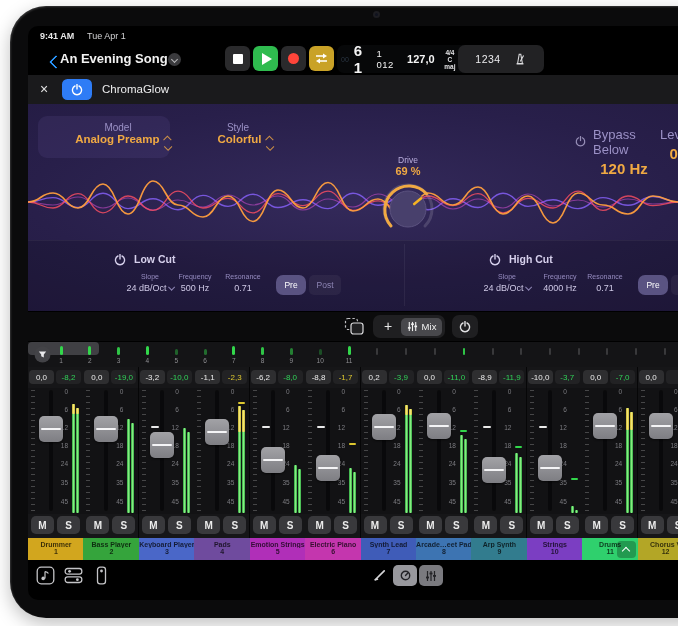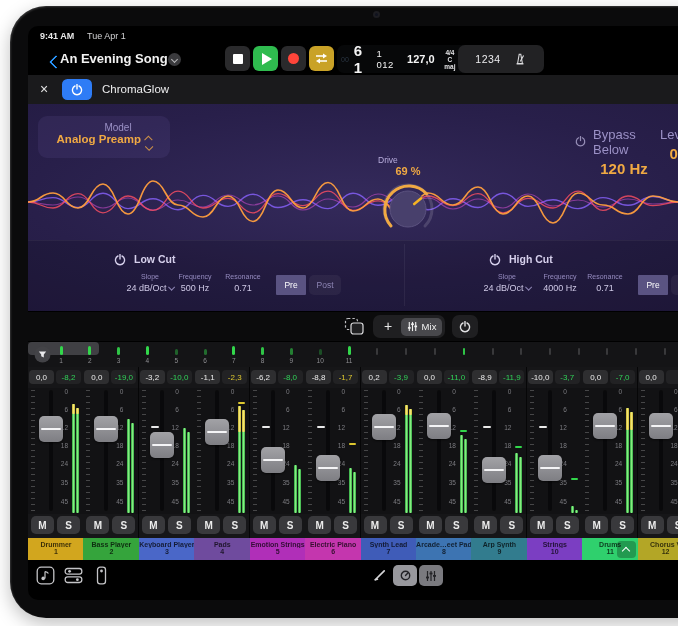--- a/index.html
+++ b/index.html
@@ -36,37 +36,37 @@
   
   .pheader{left:0;top:49px;width:650px;height:29px;background:#1a1a1c;border-bottom:1px solid #000;}
   .pclose{left:12px;top:6px;font-size:14px;color:#e2e2e2;line-height:16px;}
   .ppower{left:34px;top:4px;width:30px;height:21px;background:#2e7cf6;border-radius:5.5px;display:flex;align-items:center;justify-content:center;}
   .pname{left:74px;top:8px;font-size:11.5px;color:#ededee;}
   
   .panel{left:0;top:78px;width:650px;height:207px;
     background:radial-gradient(ellipse 90% 80% at 50% 45%, #342a5b 0%, #281f4a 55%, #221a40 100%);overflow:hidden;}
   .modelbox{left:10px;top:12px;width:132px;height:42px;background:rgba(150,130,220,0.10);border-radius:9px;}
   .sel-label{font-size:10px;color:#9b91c6;text-align:center;margin-left:28px;}
-  .sel-value{font-size:11.5px;font-weight:bold;color:#f0a943;text-align:center;}
+  .sel-value{font-size:11.5px;font-weight:bold;color:#f0a943;text-align:right;}
   .chv{display:inline-block;width:4.5px;height:4.5px;border-left:1.4px solid;border-bottom:1.4px solid;}
   .chv.up{transform:rotate(135deg);}
   .chv.down{transform:rotate(-45deg);}
   .selchevs{display:inline-flex;flex-direction:column;gap:2px;margin-left:5px;vertical-align:1px;color:rgba(240,169,67,0.8);}
   .stylebox{left:148px;top:12px;width:96px;height:42px;}
   .pwr-dim{opacity:0.75;}
   .caplabel{font-size:13px;color:#9b91c6;}
   .capvalue{font-size:15px;font-weight:bold;color:#f0a943;text-align:center;}
-  .drive-label{font-size:8.5px;color:#b9aede;}
+  .drive-label{font-size:8.5px;color:#b9aede;text-align:center;}
   .drive-value{font-size:11px;font-weight:bold;color:#f0a943;text-align:center;}
   .cutzone{left:0;top:136px;width:650px;height:71px;background:rgba(0,0,0,0.16);border-top:1px solid rgba(255,255,255,0.05);}
   .cutdiv{left:376px;top:140px;width:1px;height:62px;background:rgba(255,255,255,0.06);}
   .cuttitle{font-size:10.5px;color:#d6d0ec;font-weight:bold;}
   .param-label{font-size:7px;color:#968cc0;text-align:center;white-space:nowrap;}
   .param-value{font-size:9px;color:#cfc9e6;text-align:center;white-space:nowrap;}
-  .prebtn{width:30px;height:20px;border-radius:1px;background:#5a5382;color:#fff;font-size:8.5px;display:flex;align-items:center;justify-content:center;}
+  .prebtn{width:30px;height:20px;border-radius:7px;background:#5a5382;color:#fff;font-size:8.5px;display:flex;align-items:center;justify-content:center;}
   .postbtn{width:32px;height:20px;border-radius:5px;background:rgba(255,255,255,0.05);color:#8d85b4;font-size:8.5px;display:flex;align-items:center;justify-content:center;}
   
   .mixbar{left:0;top:286px;width:650px;height:29px;background:#0b0b0c;}
   .grouppill{left:345px;top:3px;width:72px;height:23px;background:#1f1f21;border-radius:7px;}
   .plusbtn{left:349px;top:3px;width:22px;height:23px;color:#e8e8e8;font-size:14px;text-align:center;line-height:22px;}
   .mixtoggle{left:373px;top:5.5px;width:41px;height:18px;background:#48484c;border-radius:5px;display:flex;align-items:center;justify-content:center;gap:4px;color:#f2f2f2;font-size:9.5px;}
   .mpower{left:424px;top:3px;width:26px;height:23px;background:#1f1f21;border-radius:7px;display:flex;align-items:center;justify-content:center;}
   
   .ruler{left:0;top:315px;width:650px;height:26px;background:#141416;border-top:1px solid #000;border-bottom:1px solid #0a0a0a;}
   .rulregion{top:2px;height:13px;background:#404044;border-radius:4px;}
@@ -187,20 +187,27 @@
             <path d="M0 42 Q6.25 42 12.5 37.5 T25 33 Q31.25 33 37.5 40.5 T50 48 Q56.25 48 62.5 36 T75 24 Q81.25 24 87.5 39 T100 54 Q106.25 54 112.5 37.5 T125 21 Q131.25 21 137.5 33 T150 45 Q156.25 45 162.5 51 T175 57 Q181.25 57 187.5 46.5 T200 36 Q206.25 36 212.5 48.75 T225 61.5 Q231.25 61.5 237.5 45.75 T250 30 Q256.25 30 262.5 39 T275 48 Q281.25 48 287.5 35.25 T300 22.5 Q306.25 22.5 312.5 36.75 T325 51 Q331.25 51 337.5 45 T350 39 Q356.25 39 362.5 48.75 T375 58.5 Q381.25 58.5 387.5 45.75 T400 33 Q406.25 33 412.5 39 T425 45 Q431.25 45 437.5 36 T450 27 Q456.25 27 462.5 40.5 T475 54 Q481.25 54 487.5 45 T500 36 Q506.25 36 512.5 49.5 T525 63 Q531.25 63 537.5 48 T550 33 Q556.25 33 562.5 39 T575 45 Q581.25 45 587.5 49.5 T600 54 Q606.25 54 612.5 45 T625 36 Q631.25 36 637.5 39 T650 42" fill="none" stroke="#ff9e3d" stroke-width="1.7" opacity="0.95"></path>
           </svg>
 
       <div class="abs modelbox">
         <div class="sel-label" style="margin-top:6px;">Model</div>
         <div class="sel-value"><span>Analog Preamp</span><span class="selchevs">
                 <i class="chv up"></i>
                 <i class="chv down"></i>
               </span></div>
       </div>
+      <div class="abs stylebox">
+        <div class="sel-label" style="margin-top:6px;">Style</div>
+        <div class="sel-value"><span>Colorful</span><span class="selchevs">
+                <i class="chv up"></i>
+                <i class="chv down"></i>
+              </span></div>
+      </div>
 
       <div class="abs pwr-dim" style="left:547px;top:29px;">
         <svg width="11" height="11" viewBox="0 0 12 12">
           <path d="M4 2 A4.6 4.6 0 1 0 8 2" fill="none" stroke="#bdb5dd" stroke-width="1.3" stroke-linecap="round"></path>
           <line x1="6" y1="0.6" x2="6" y2="5" stroke="#bdb5dd" stroke-width="1.3" stroke-linecap="round"></line>
         </svg>
       </div>
       <div class="abs" style="left:565px;top:23px;width:62px;">
         <div class="caplabel">Bypass Below</div>
         <div class="capvalue" style="margin-top:3px;">120 Hz</div>

